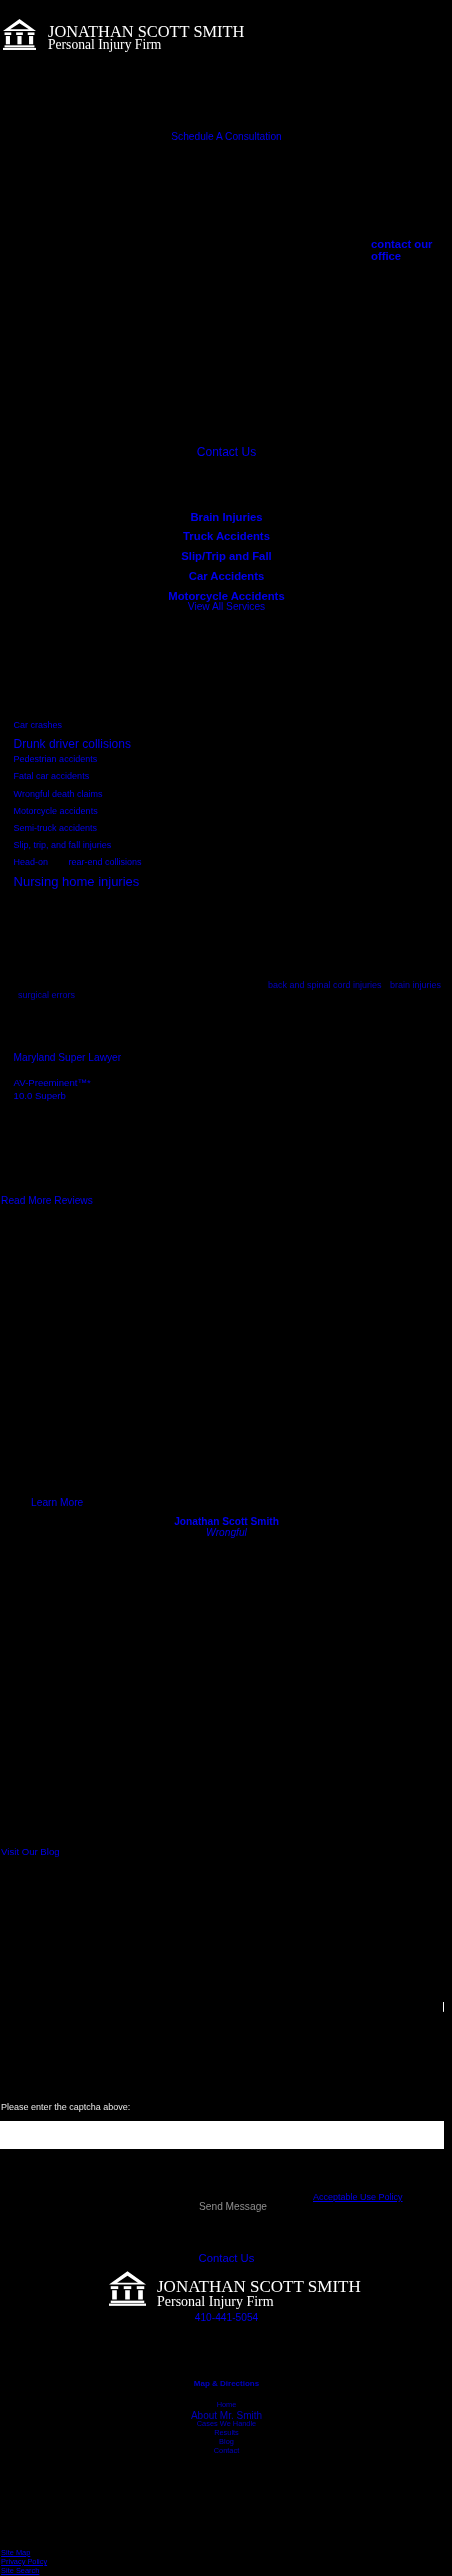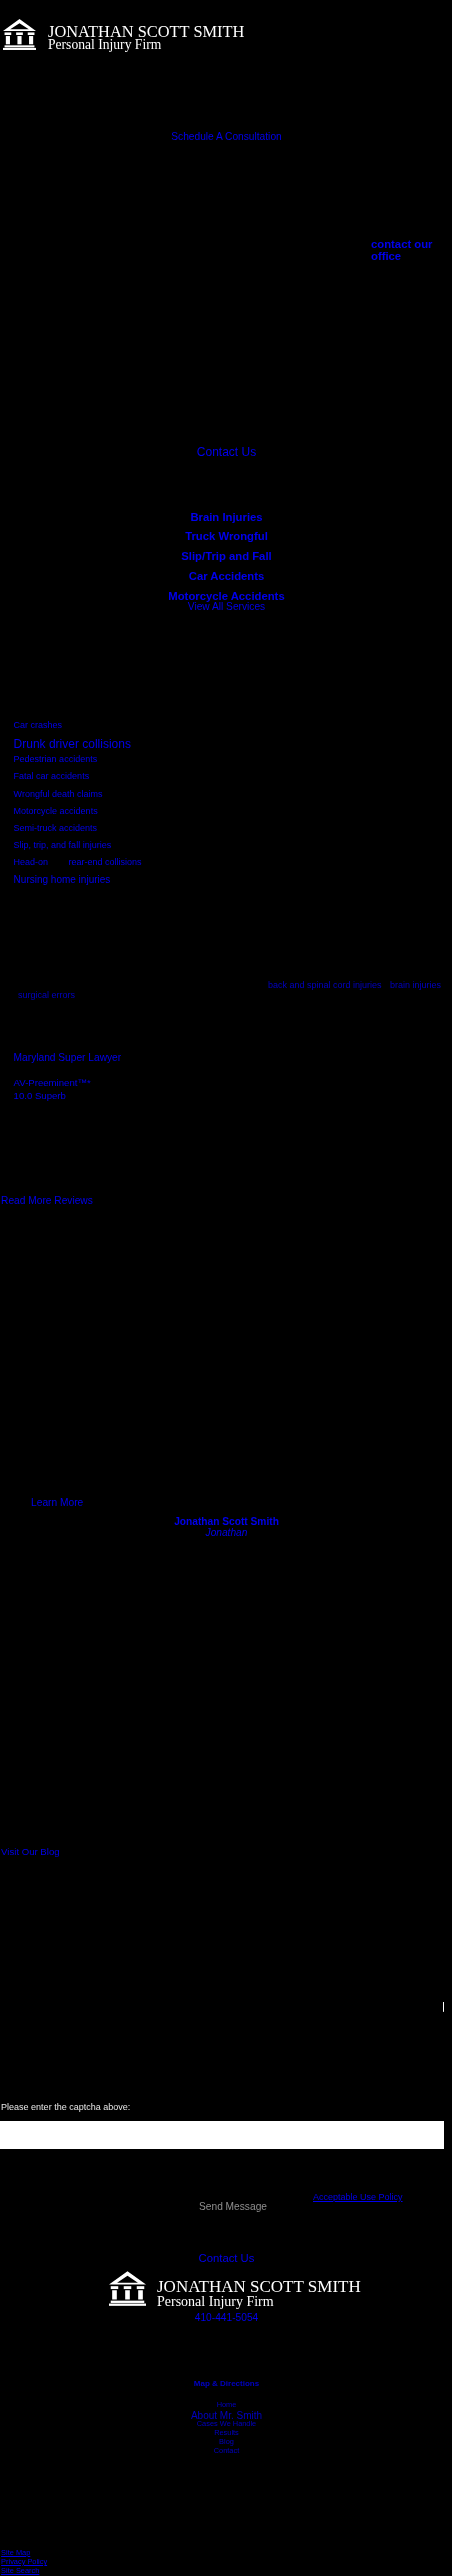--- a/index.html
+++ b/index.html
@@ -54,51 +54,51 @@
   <div class="abs centered" style="top:131px;font-size:10.2px;">
     <a>Schedule A Consultation</a>
   </div>
   <a class="abs bold" style="left:371px;top:238px;font-size:11.3px;">contact our office</a>
 
   <div class="abs centered" style="top:445px;font-size:12px;">
     <a>Contact Us</a>
   </div>
 
   <div class="abs centered" style="top:511px;font-size:11.3px;"><a class="bold">Brain Injuries</a></div>
-  <div class="abs centered" style="top:530px;font-size:11.3px;"><a class="bold">Truck Wrongful</a></div>
+  <div class="abs centered" style="top:530px;font-size:11.3px;"><a class="bold">Truck Accidents</a></div>
   <div class="abs centered" style="top:550px;font-size:11.3px;"><a class="bold">Slip/Trip and Fall</a></div>
   <div class="abs centered" style="top:570px;font-size:11.3px;"><a class="bold">Car Accidents</a></div>
   <div class="abs centered" style="top:590px;font-size:11.3px;"><a class="bold">Motorcycle Accidents</a></div>
   <div class="abs centered" style="top:601px;font-size:10.2px;"><a>View All Services</a></div>
 
   <a class="abs" style="left:13.6px;top:720px;font-size:9px;">Car crashes</a>
   <a class="abs" style="left:13.6px;top:737px;font-size:12px;">Drunk driver collisions</a>
   <a class="abs" style="left:13.6px;top:754px;font-size:9px;">Pedestrian accidents</a>
   <a class="abs" style="left:13.6px;top:771px;font-size:9px;">Fatal car accidents</a>
   <a class="abs" style="left:13.6px;top:789px;font-size:9px;">Wrongful death claims</a>
   <a class="abs" style="left:13.6px;top:806px;font-size:9px;">Motorcycle accidents</a>
   <a class="abs" style="left:13.6px;top:823px;font-size:9px;">Semi-truck accidents</a>
   <a class="abs" style="left:13.6px;top:840px;font-size:9px;">Slip, trip, and fall injuries</a>
   <div class="abs" style="left:13.6px;top:857px;font-size:9px;">
     <a>Head-on</a><a style="margin-left:20.4px;">rear-end collisions</a>
   </div>
-  <a class="abs" style="left:13.6px;top:874px;font-size:10px;text-align:center;">Nursing home injuries</a>
+  <a class="abs" style="left:13.6px;top:874px;font-size:13px;text-align:center;">Nursing home injuries</a>
 
   <a class="abs lnk-dark" style="left:268px;top:980px;font-size:9px;">back and spinal cord injuries</a>
   <a class="abs lnk-dark" style="left:390px;top:980px;font-size:9px;">brain injuries</a>
   <a class="abs lnk-dark" style="left:18px;top:990px;font-size:9px;">surgical errors</a>
 
   <a class="abs" style="left:13.6px;top:1052px;font-size:10.2px;">Maryland Super Lawyer</a>
   <a class="abs" style="left:13.6px;top:1077px;font-size:9.6px;">AV-Preeminent™*</a>
   <a class="abs" style="left:13.6px;top:1090px;font-size:9.6px;">10.0 Superb</a>
   <a class="abs" style="left:1.1px;top:1195px;font-size:10.2px;">Read More Reviews</a>
 
   <a class="abs" style="left:1.1px;top:1497px;font-size:10.2px;padding-left:30px;">Learn More</a>
   <div class="abs centered" style="top:1516px;font-size:10.2px;"><a class="bold">Jonathan Scott Smith</a></div>
-  <div class="abs centered" style="top:1527px;font-size:10.2px;"><a style="font-style:italic;">Jonathan</a></div>
+  <div class="abs centered" style="top:1527px;font-size:10.2px;"><a style="font-style:italic;">Wrongful</a></div>
 
   <a class="abs" style="left:1.1px;top:1846px;font-size:9.6px;">Visit Our Blog</a>
 
   <button id="scroll-btn" class="abs" style="left:443px;top:2002px;width:9.6px;height:9.6px;">
     <span>▼</span>
   </button>
 
   <div class="abs white-label" style="left:1.1px;top:2102px;font-size:9px;">Please enter the captcha above:</div>
   <div id="captcha-band" class="abs" style="left:0;top:2121px;width:453px;height:28px;"></div>
   <a class="abs underline" style="left:313px;top:2192px;font-size:9px;">Acceptable Use Policy</a>

